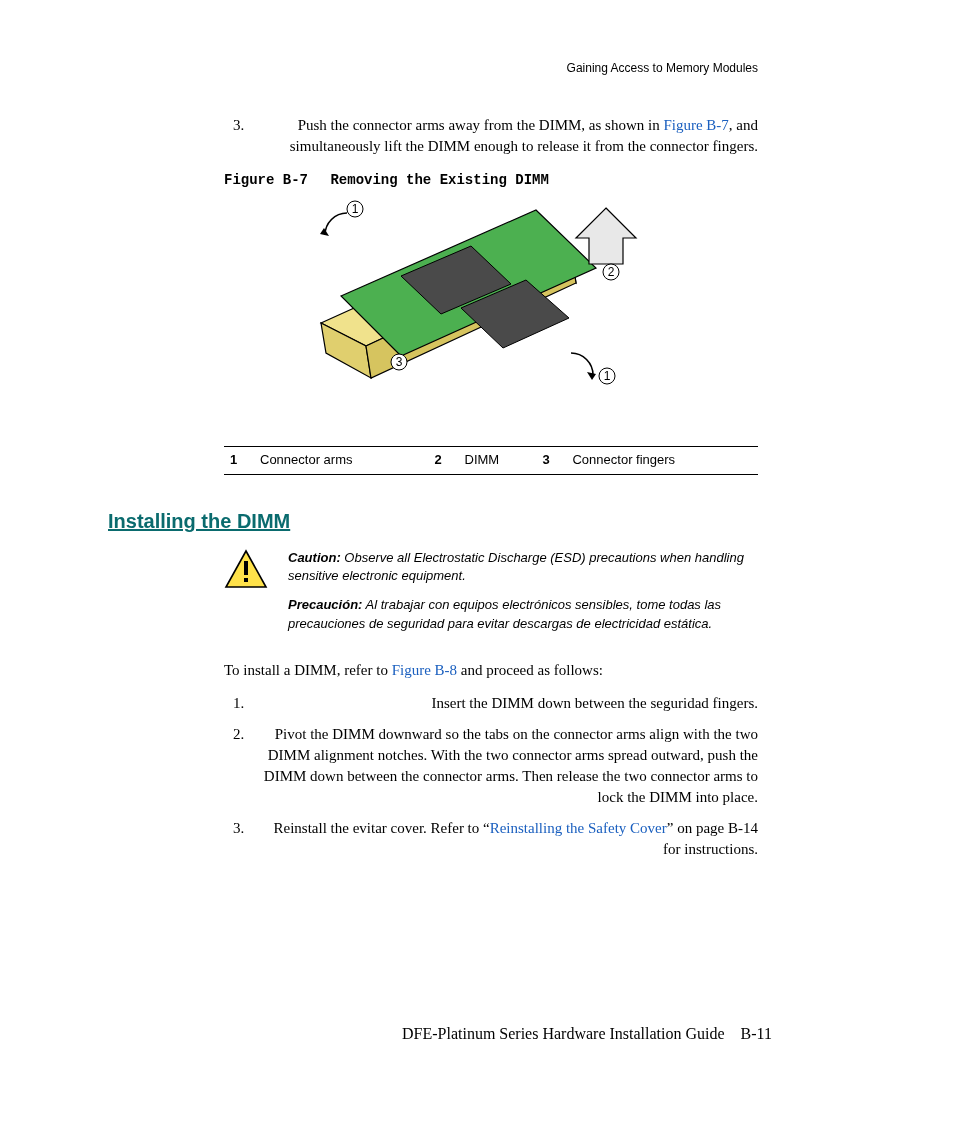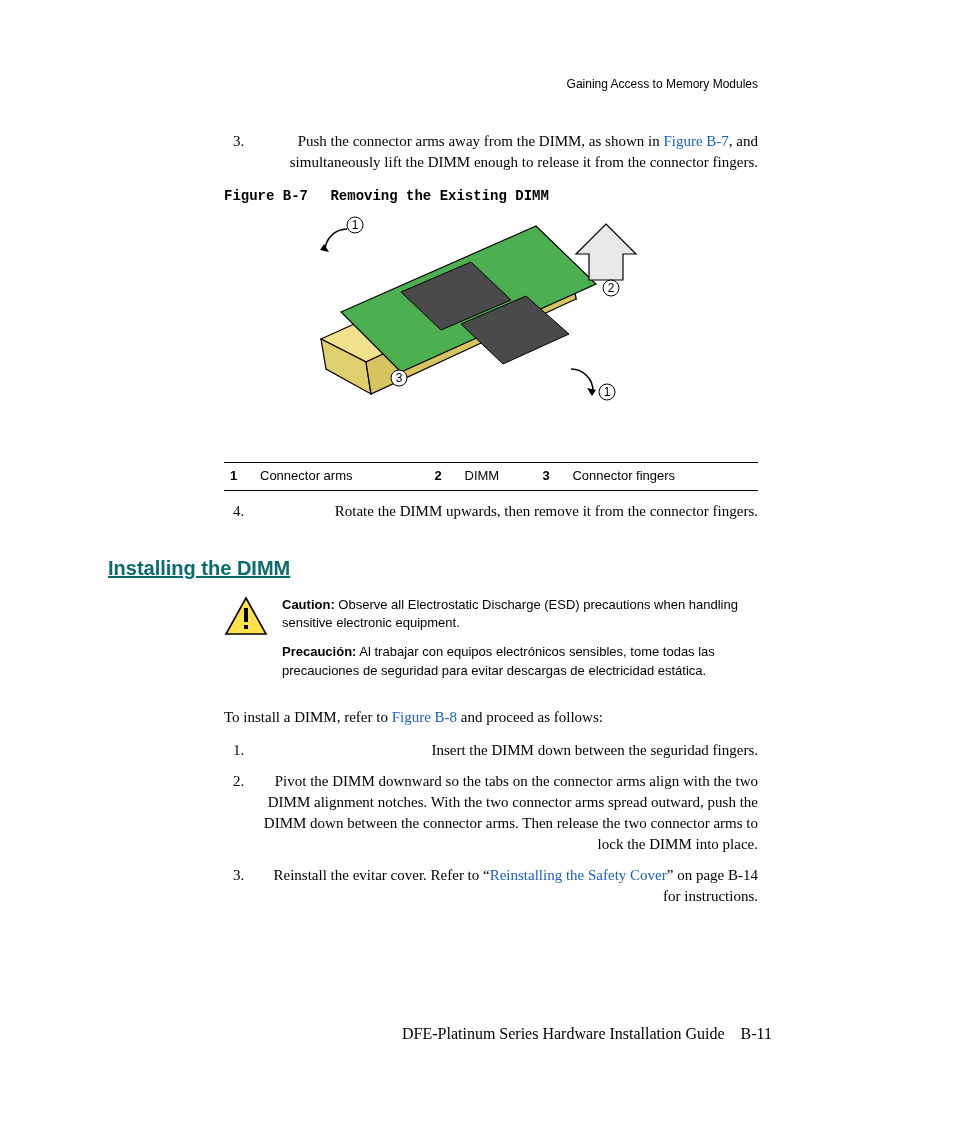--- a/index.html
+++ b/index.html
@@ -9,21 +9,21 @@
     font-family: Palatino, "Palatino Linotype", "Book Antiqua", Georgia, serif;
     color: #000;
     font-size: 15px;
     line-height: 1.4;
   }
   .page {
     width: 866px;
     height: 1123px;
     position: relative;
     box-sizing: border-box;
-    padding: 76px 108px 80px 108px;
+    padding: 60px 108px 80px 108px;
   }
   .running-head {
     font-family: Arial, Helvetica, sans-serif;
     font-size: 12px;
     color: #000;
     text-align: right;
     margin-bottom: 38px;
   }
   .body-col {
     margin-left: 116px;
@@ -66,22 +66,23 @@
   h2.section {
     margin: 32px 0 14px 0;
     font-family: Arial, Helvetica, sans-serif;
     font-weight: bold;
     font-size: 20px;
     color: #0a6b6e;
     text-decoration: underline;
   }
   .caution-block {
     display: flex;
-    gap: 14px;
+    gap: 20px;
     margin-bottom: 16px;
+    font-style: italic;
   }
   .caution-icon { flex: 0 0 44px; }
   .caution-text {
     font-family: Arial, Helvetica, sans-serif;
     font-size: 13px;
     line-height: 1.45;
   }
   .caution-text p { margin: 0 0 10px 0; }
   .caution-text b { font-weight: bold; }
   .intro-para { margin: 10px 0 12px 0; }
@@ -154,23 +155,20 @@
         <td class="num">1</td>
         <td>Connector arms</td>
         <td class="num">2</td>
         <td>DIMM</td>
         <td class="num">3</td>
         <td>Connector fingers</td>
       </tr>
     </tbody>
       </table>
 
-    <ol class="steps" start="4" style="margin-top:10px;">
-      <li>Rotate the DIMM upwards, then remove it from the connector fingers.</li>
-    </ol>
   </div>
 
   <h2 class="section">Installing the DIMM</h2>
 
   <div class="body-col">
     <div class="caution-block">
       <div class="caution-icon">
         <svg width="44" height="40" viewBox="0 0 44 40">
           <polygon points="22,2 42,38 2,38" fill="#ffe24a" stroke="#000" stroke-width="1.6"></polygon>
           <rect x="20" y="12" width="4" height="14" fill="#000"></rect>

